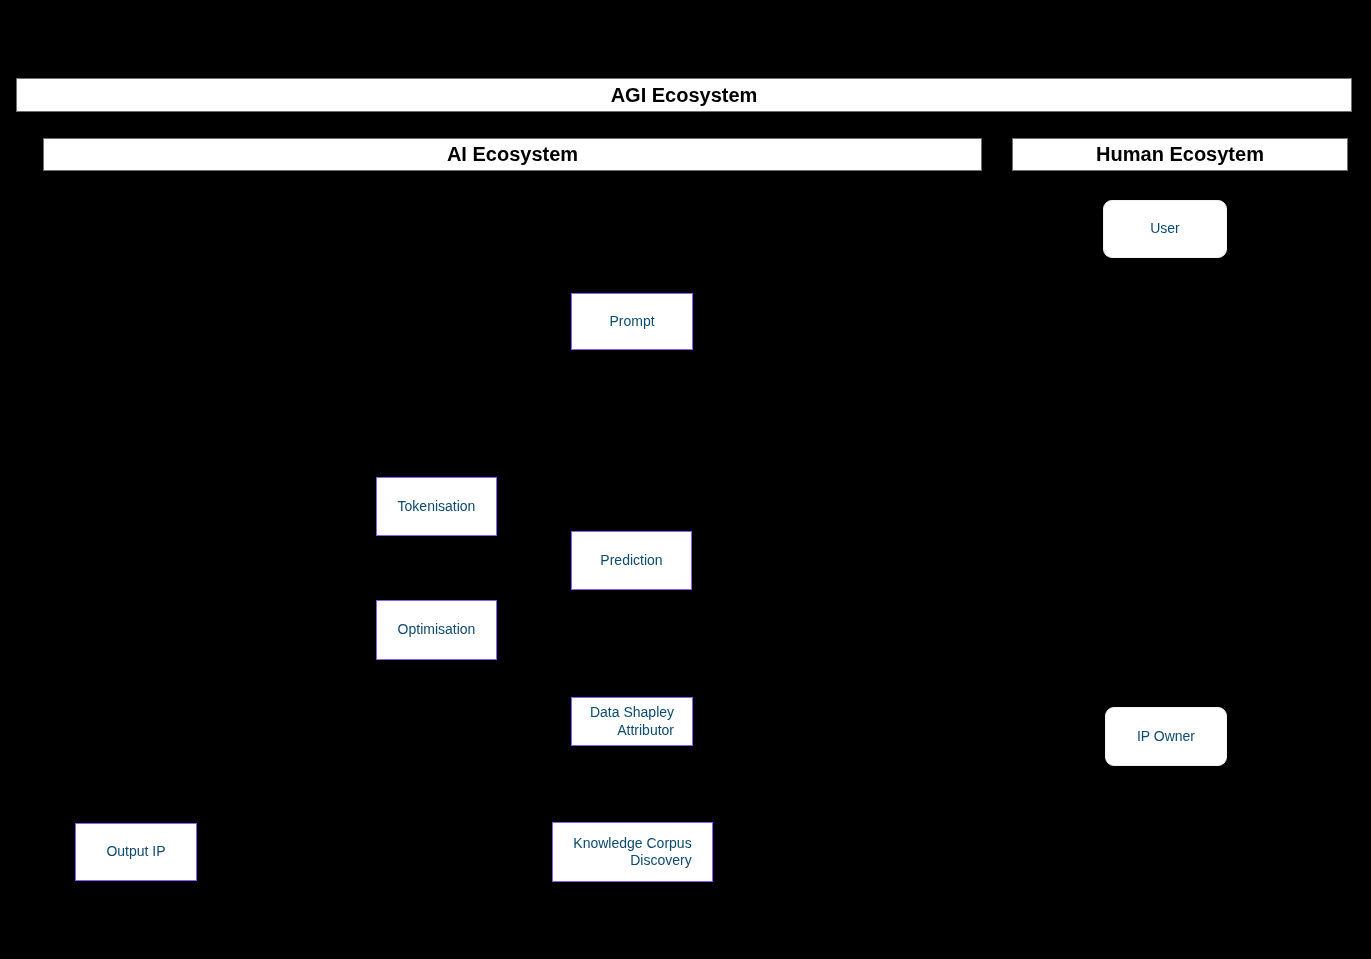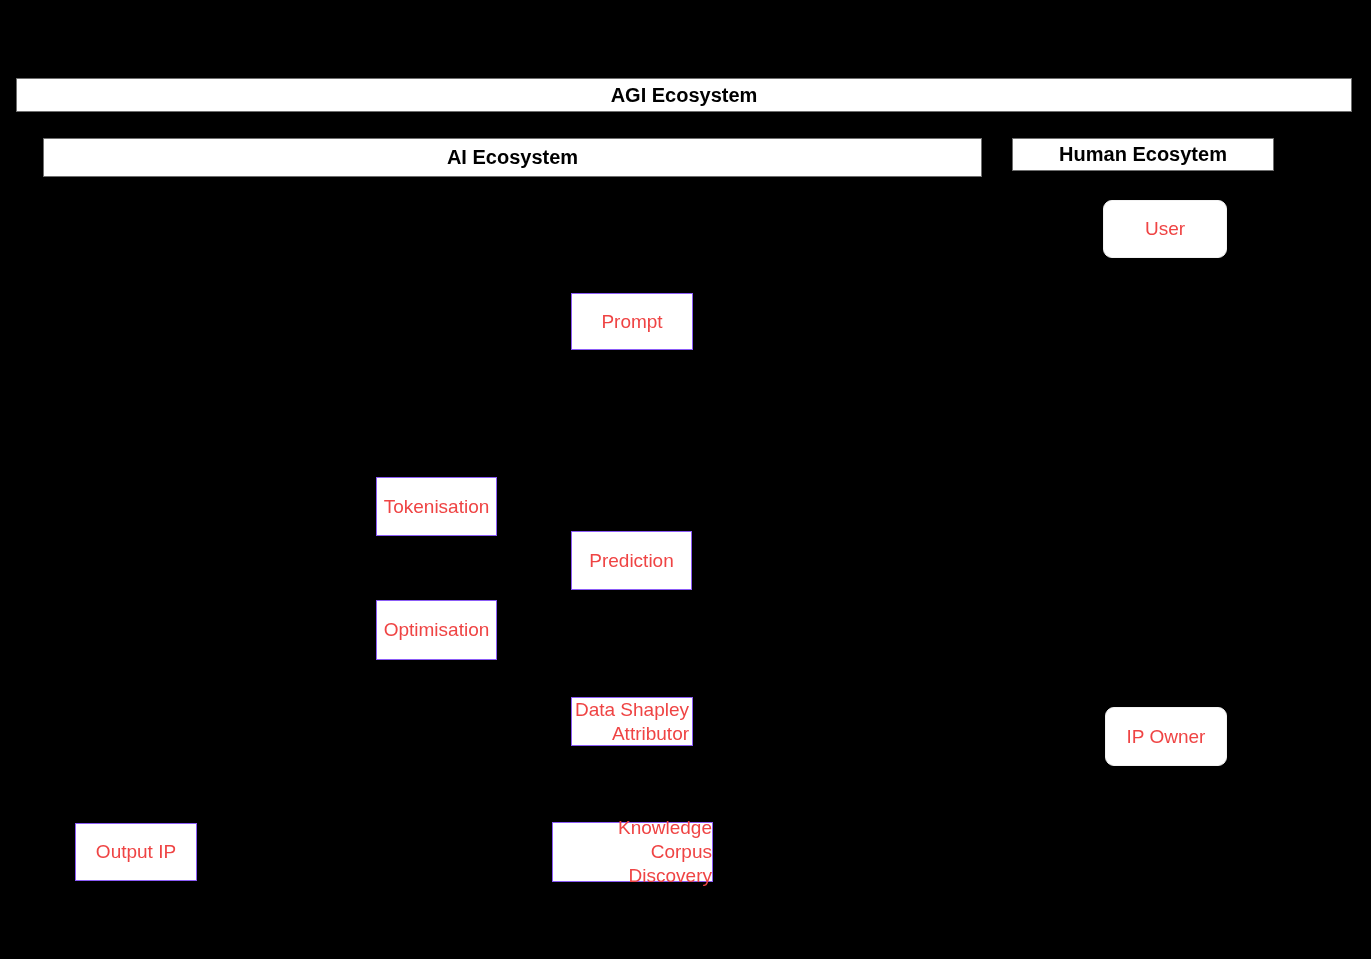--- a/index.html
+++ b/index.html
@@ -11,27 +11,27 @@
     position: relative;
     width: 1371px;
     height: 959px;
     background: #000000;
     overflow: hidden;
     font-family: "Liberation Sans", "DejaVu Sans", sans-serif;
   }
   .node {
     position: absolute;
     background: #ffffff;
-    color: #ef4444;
+    color: #0c4a6e;
     display: flex;
     align-items: center;
     justify-content: center;
     text-align: center;
     box-sizing: border-box;
-    font-size: 19px;
+    font-size: 14px;
     line-height: 1.25;
     white-space: pre-line;
   }
   .rect {
     border: 1px solid #8b5cf6;
     text-align: right;
   }
   .rounded {
     border: 1px solid #f2f2f2;
     border-radius: 9px;
@@ -44,22 +44,22 @@
     display: flex;
     align-items: center;
     justify-content: center;
     text-align: center;
     box-sizing: border-box;
     font-size: 20px;
     font-weight: bold;
   }
   
   #agi-bar          { left: 16px;   top: 78px;  width: 1336px; height: 34px; }
-  #ai-bar           { left: 43px;   top: 138px; width: 939px;  height: 39px; }
-  #human-bar        { left: 1012px; top: 138px; width: 262px;  height: 33px; }
+  #ai-bar           { left: 43px;   top: 138px; width: 939px;  height: 33px; }
+  #human-bar        { left: 1012px; top: 138px; width: 336px;  height: 33px; }
   #user-box         { left: 1103px; top: 200px; width: 124px;  height: 58px; }
   #prompt-box       { left: 571px;  top: 293px; width: 122px;  height: 57px; }
   #tokenisation-box { left: 376px;  top: 477px; width: 121px;  height: 59px; }
   #prediction-box   { left: 571px;  top: 531px; width: 121px;  height: 59px; }
   #optimisation-box { left: 376px;  top: 600px; width: 121px;  height: 60px; }
   #data-shapley-box { left: 571px;  top: 697px; width: 122px;  height: 49px; }
   #knowledge-box    { left: 552px;  top: 822px; width: 161px;  height: 60px; }
   #ip-contrib-box   { left: 805px;  top: 822px; width: 122px;  height: 60px; }
   #output-ip-box    { left: 75px;   top: 823px; width: 122px;  height: 58px; }
   #ip-owner-box     { left: 1105px; top: 707px; width: 122px;  height: 59px; }

